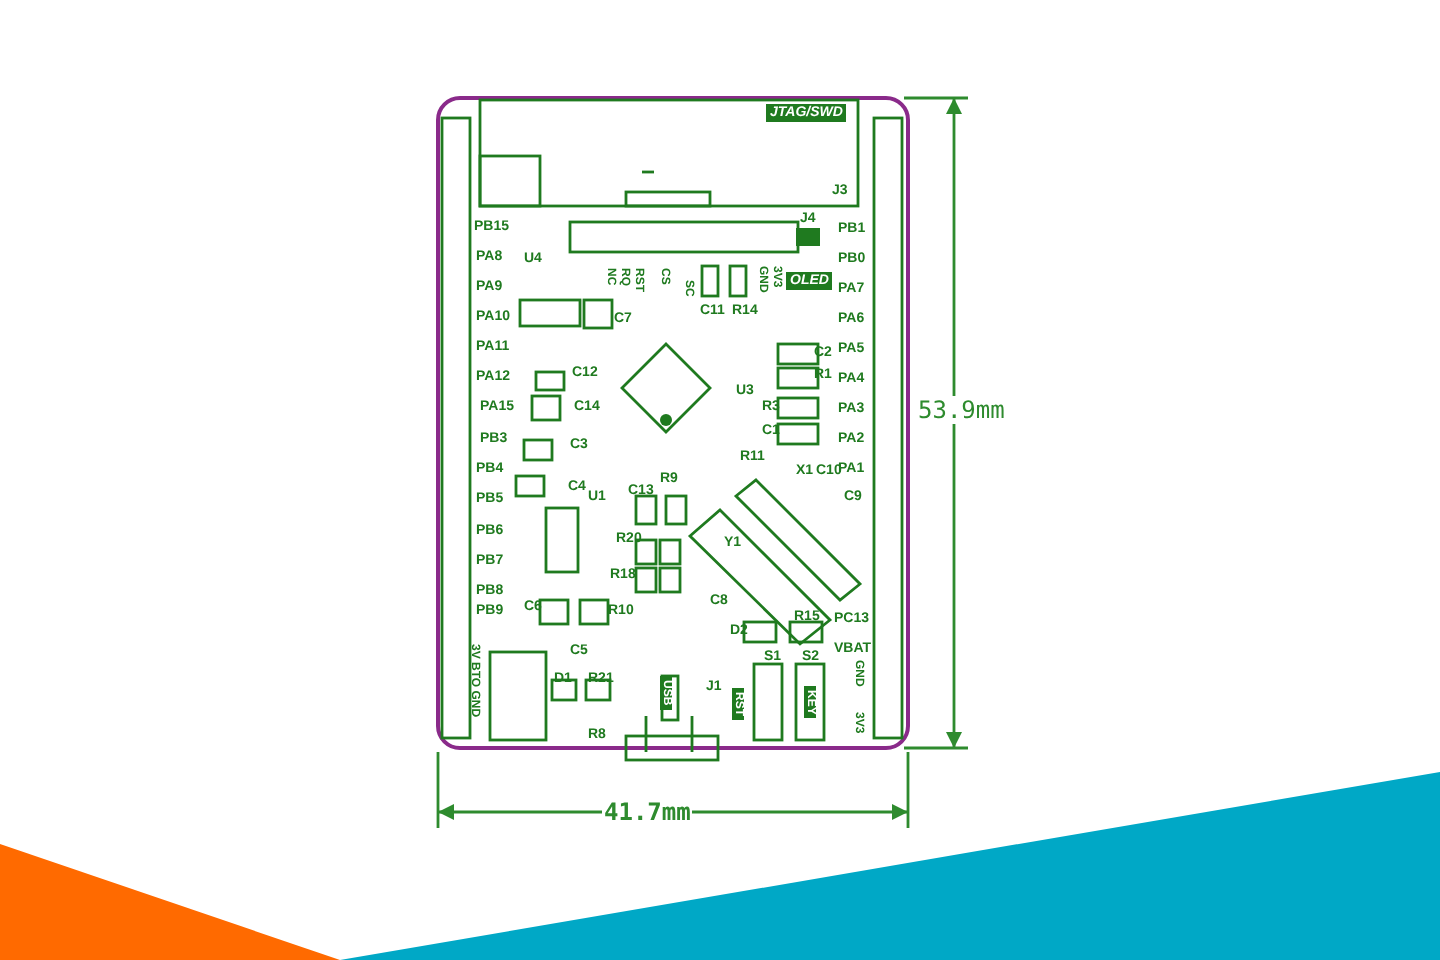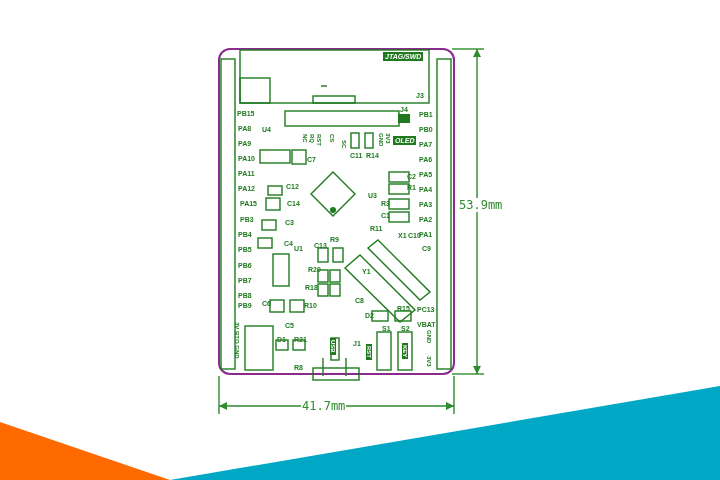--- a/index.html
+++ b/index.html
@@ -173,14 +173,14 @@
 <span class="lbl" style="left:353px;top:340px;">J1</span>
 
 <span class="vbadge" style="left:330px;top:338px;">USB</span>
 <span class="vbadge" style="left:366px;top:344px;">RST</span>
 <span class="vbadge" style="left:402px;top:343px;">KEY</span>
 
 <span class="vlabel" style="left:234px;top:322px;">3V BTO GND</span>
 <span class="vlabel" style="left:426px;top:330px;">GND</span>
 <span class="vlabel" style="left:426px;top:356px;">3V3</span>
 
-<span class="dim" style="left:301px;top:399px;">41.7mm</span>
+<span class="dim" style="left:301px;top:399px;font-weight:bold;">41.7mm</span>
 <span class="dim" style="left:458px;top:198px;">53.9mm</span>
 
 </body></html>

